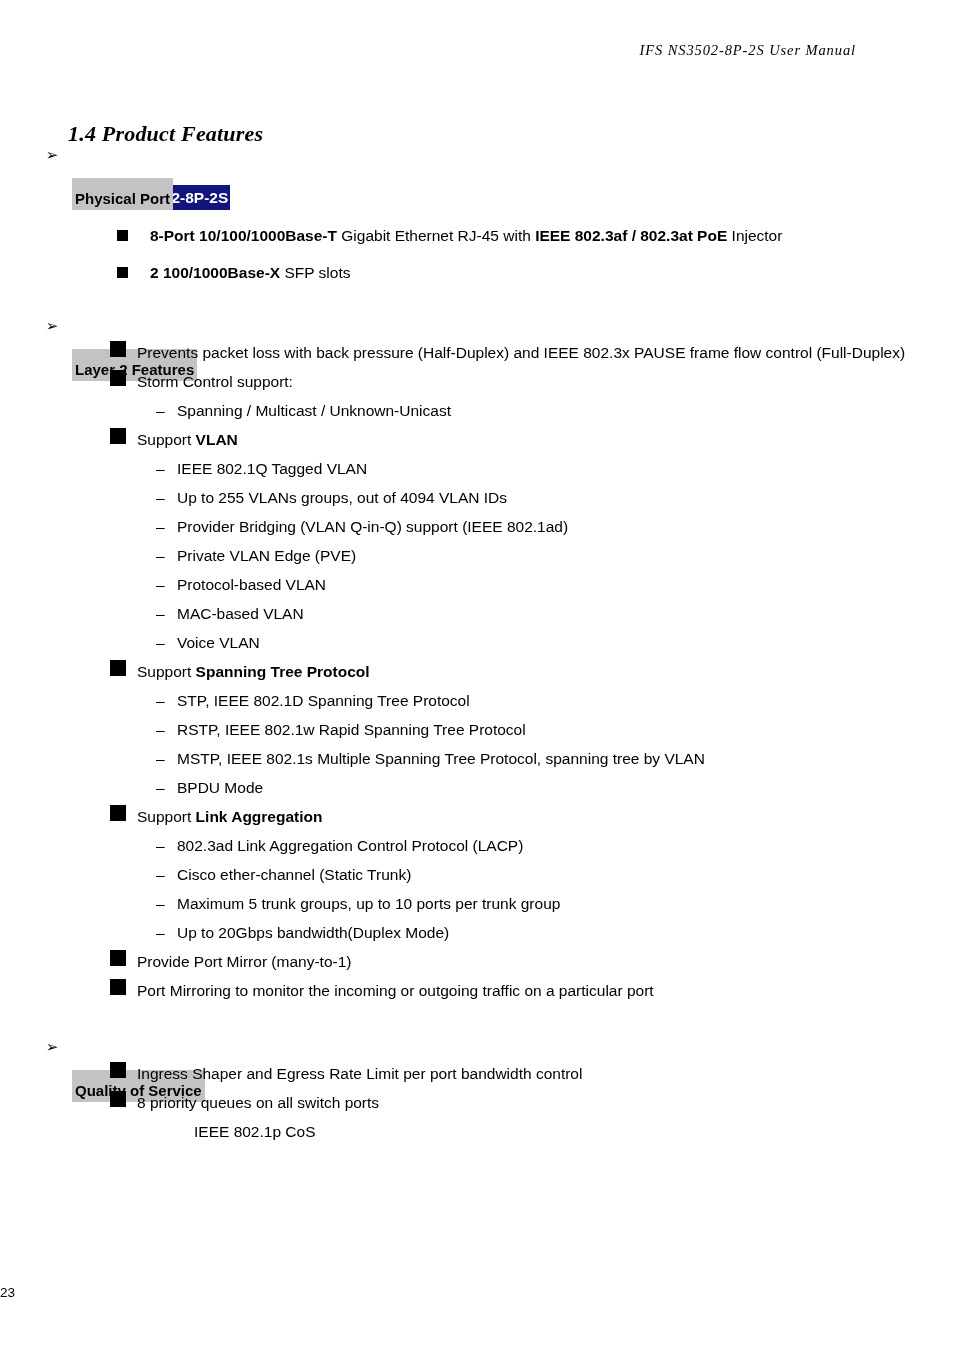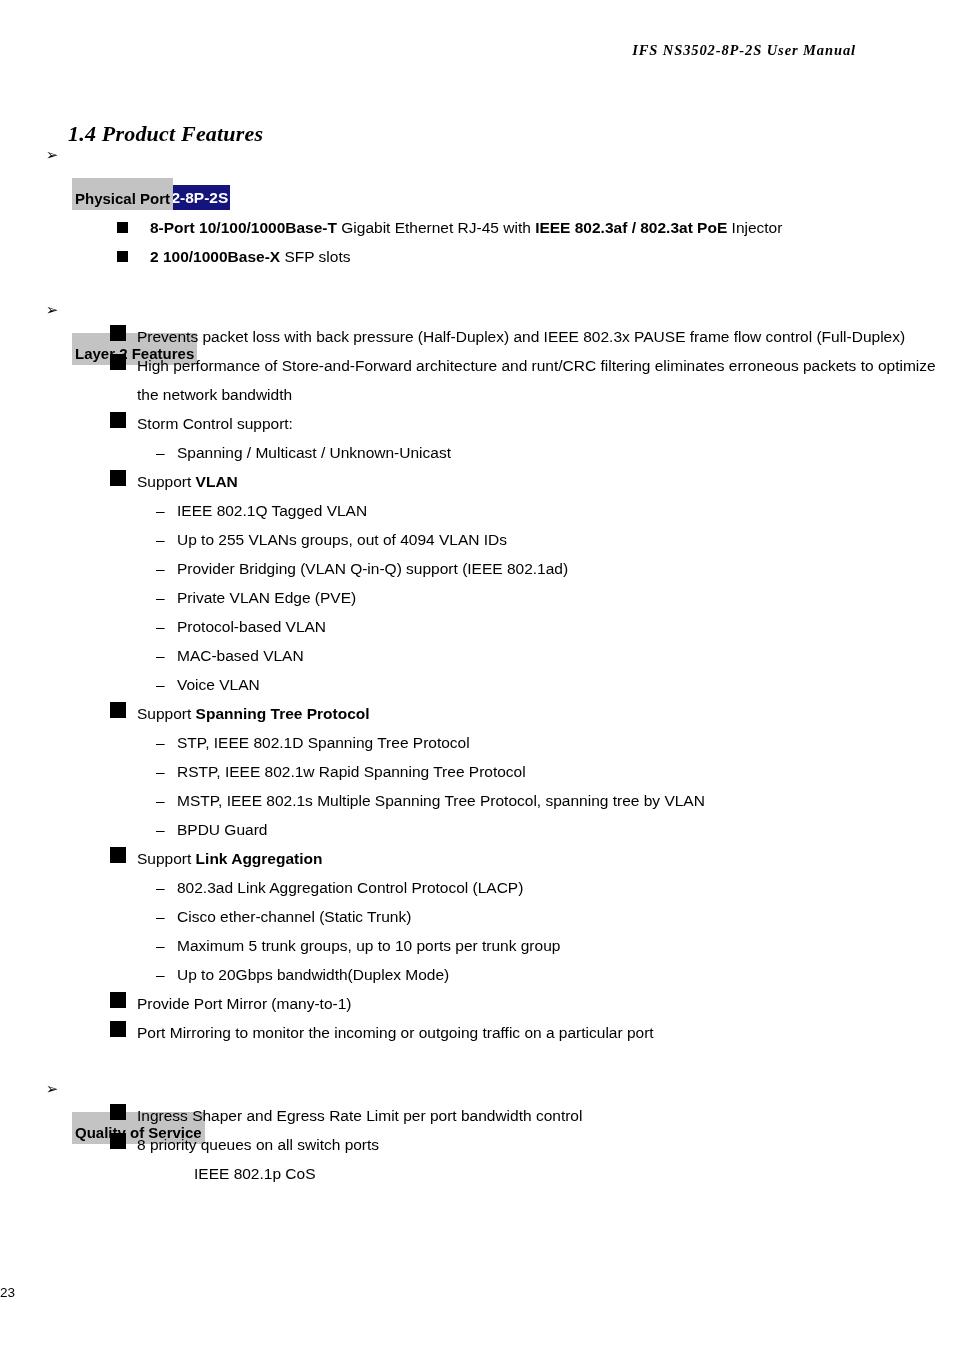--- a/index.html
+++ b/index.html
@@ -19,21 +19,21 @@
     overflow: hidden;
     box-sizing: border-box;
   }
 
   
   .page-header {
     position: absolute;
     top: 42px;
     right: 98px;
     font-family: "Liberation Serif", serif;
-    font-weight: bold;
+    font-weight: normal;
     font-style: italic;
     font-size: 14.5px;
     letter-spacing: 0.9px;
     white-space: nowrap;
   }
 
   
   .section-title {
     position: absolute;
     top: 106px;
@@ -112,21 +112,21 @@
     padding: 0;
   }
   .sq-item {
     position: relative;
     font-size: 15.5px;
     line-height: 22px;
   }
 
   .sq-item.small {
     padding-left: 78px;
-    margin-top: 7px;
+    margin-top: 15px;
   }
   .sq-item.small .marker {
     position: absolute;
     left: 45px;
     top: 5px;
     width: 11px;
     height: 11px;
     background: #000;
   }
 
@@ -209,24 +209,20 @@
       </div>
       <div class="grp">
         <div class="arrow-head"><span class="arrow-icon">➢</span><span class="hl">Layer 2 Features</span></div>
         <ul class="sq-list">
           <li class="sq-item big">
             <span class="marker"></span>
             <span class="txt"><span>Prevents packet loss with back pressure (Half-Duplex) and IEEE 802.3x PAUSE frame flow control (Full-Duplex)</span></span>
           </li>
           <li class="sq-item big">
             <span class="marker"></span>
-            <span class="txt"><span>High performance of Store-and-Forward architecture and runt/CRC filtering eliminates erroneous packets to optimize the network bandwidth</span></span>
-          </li>
-          <li class="sq-item big">
-            <span class="marker"></span>
             <span class="txt"><span>Storm Control support:</span></span>
           </li>
           <ul class="dash-list">
             <li class="dash-item"><span class="marker">–</span><span>Spanning / Multicast / Unknown-Unicast</span></li>
           </ul>
           <li class="sq-item big">
             <span class="marker"></span>
             <span class="txt"><span>Support </span><b>VLAN</b></span>
           </li>
           <ul class="dash-list">
@@ -239,21 +235,21 @@
             <li class="dash-item"><span class="marker">–</span><span>Voice VLAN</span></li>
           </ul>
           <li class="sq-item big">
             <span class="marker"></span>
             <span class="txt"><span>Support </span><b>Spanning Tree Protocol</b></span>
           </li>
           <ul class="dash-list">
             <li class="dash-item"><span class="marker">–</span><span>STP, IEEE 802.1D Spanning Tree Protocol</span></li>
             <li class="dash-item"><span class="marker">–</span><span>RSTP, IEEE 802.1w Rapid Spanning Tree Protocol</span></li>
             <li class="dash-item"><span class="marker">–</span><span>MSTP, IEEE 802.1s Multiple Spanning Tree Protocol, spanning tree by VLAN</span></li>
-            <li class="dash-item"><span class="marker">–</span><span>BPDU Guard</span></li>
+            <li class="dash-item"><span class="marker">–</span><span>BPDU Mode</span></li>
           </ul>
           <li class="sq-item big">
             <span class="marker"></span>
             <span class="txt"><span>Support </span><b>Link Aggregation</b></span>
           </li>
           <ul class="dash-list">
             <li class="dash-item"><span class="marker">–</span><span>802.3ad Link Aggregation Control Protocol (LACP)</span></li>
             <li class="dash-item"><span class="marker">–</span><span>Cisco ether-channel (Static Trunk)</span></li>
             <li class="dash-item"><span class="marker">–</span><span>Maximum 5 trunk groups, up to 10 ports per trunk group</span></li>
             <li class="dash-item"><span class="marker">–</span><span>Up to 20Gbps bandwidth(Duplex Mode)</span></li>

